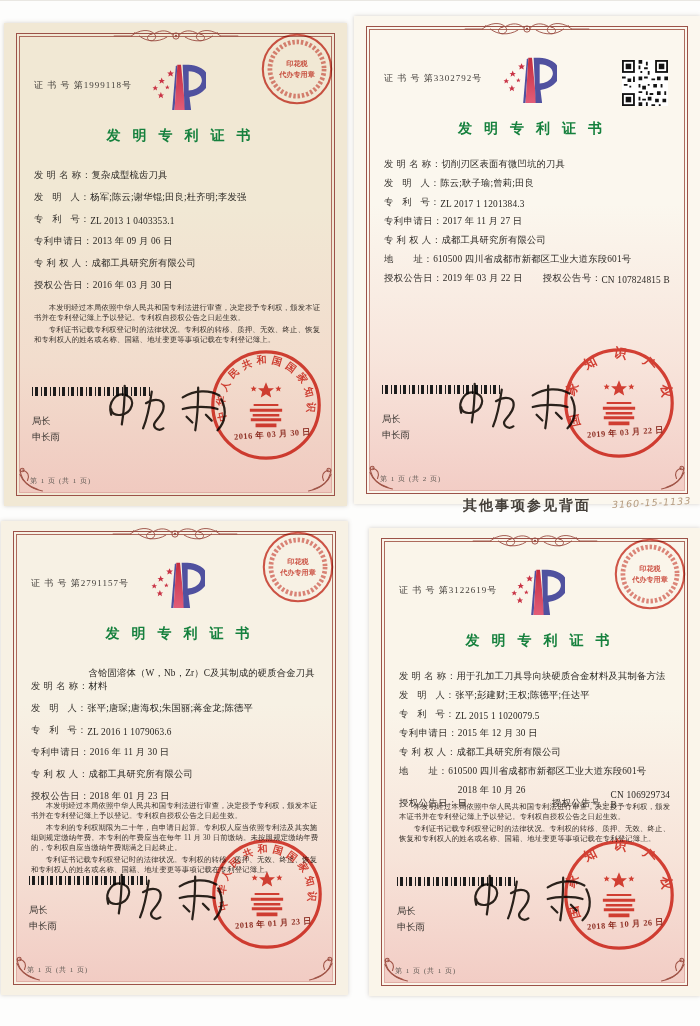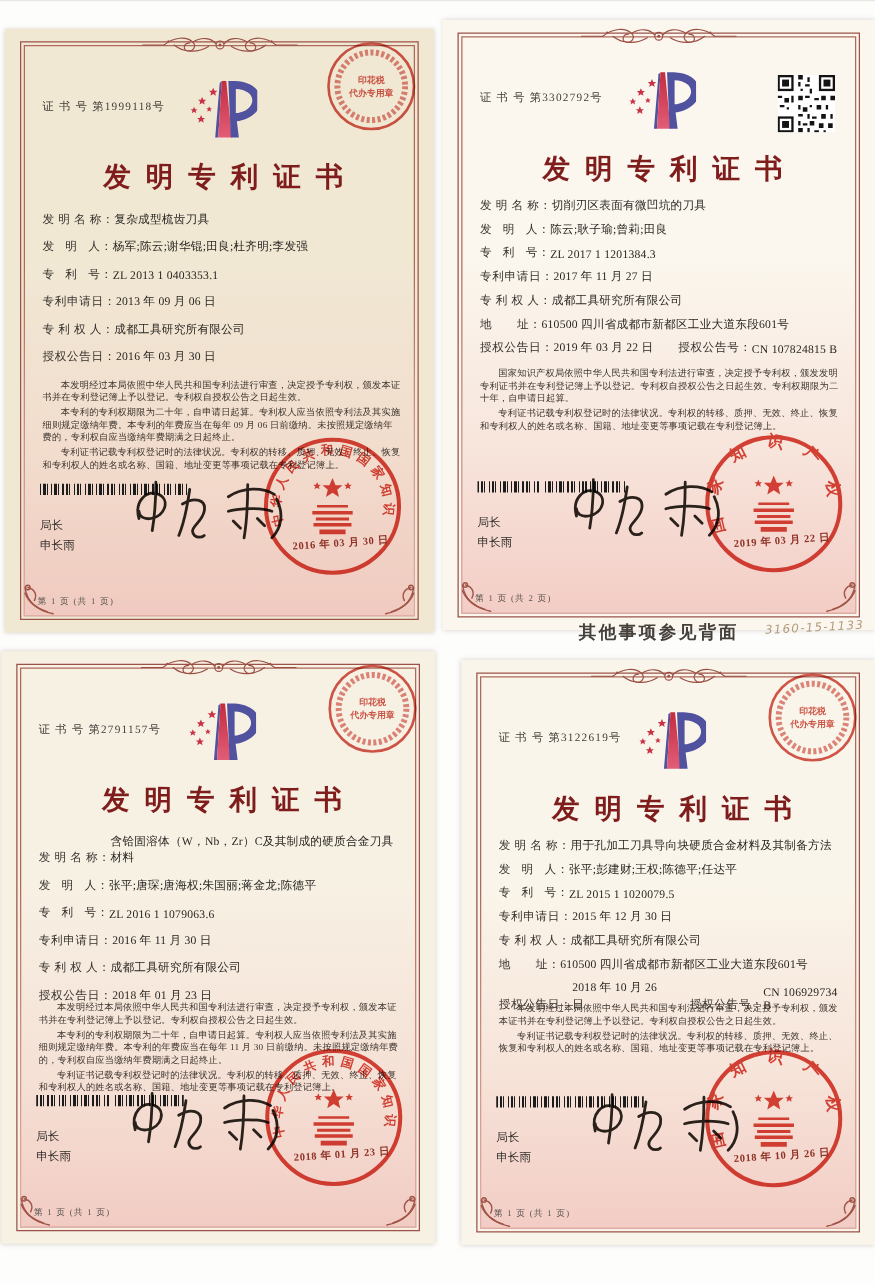--- a/index.html
+++ b/index.html
@@ -8,22 +8,22 @@
   .cert{position:absolute;box-shadow:0 0 4px rgba(90,70,50,.25);}
   .frame{position:absolute;inset:10px 12px;border:1.4px solid #9c5248;}
   .frame2{position:absolute;inset:13px 15px;border:.8px solid #ad6a5c;}
   .tint{position:absolute;inset:13px 15px;pointer-events:none;
         background:linear-gradient(180deg,rgba(246,222,211,0) 38%,rgba(243,206,196,.45) 72%,rgba(240,193,186,.78) 100%);}
   .content{position:absolute;inset:16px 24px 16px 26px;}
   .certno{position:absolute;left:4px;top:40px;font-size:9px;letter-spacing:1px;color:#403c38;white-space:pre;}
   .logo{position:absolute;left:50%;top:18px;transform:translateX(-50%);width:58px;height:64px;}
   .agseal{position:absolute;right:-12px;top:-8px;width:76px;height:76px;mix-blend-mode:multiply;opacity:.92;}
   .qr{position:absolute;right:8px;top:28px;width:46px;height:46px;}
-  .title{position:absolute;left:4px;right:0;top:88px;margin:0;text-align:center;font-size:22px;font-weight:bold;
-         letter-spacing:12px;text-indent:12px;color:#7f1d1d;}
+  .title{position:absolute;left:4px;right:0;top:88px;margin:0;text-align:center;font-size:14px;font-weight:bold;
+         letter-spacing:12px;text-indent:12px;color:#15803d;}
   .fields{position:absolute;left:4px;right:2px;top:130px;display:flex;flex-direction:column;gap:var(--fgap,9px);}
   .row{display:flex;align-items:flex-end;font-size:9.3px;}
   .lab{white-space:pre;letter-spacing:.5px;color:#35312d;flex:none;}
   .val{color:#2a2723;letter-spacing:.2px;}
   .pair2{margin-left:20px;}
   .bodytext{position:absolute;left:4px;right:2px;font-size:7.35px;line-height:1.36;color:#3a332d;}
   .bodytext p{margin:0 0 2px 0;text-indent:2em;letter-spacing:.2px;}
   .c0 .bodytext{top:264px}.c1 .bodytext{top:262px}.c2 .bodytext{top:264px}.c3 .bodytext{top:258px}
   .barcode{position:absolute;left:2px;bottom:94px;width:118px;height:9px;
     background:repeating-linear-gradient(90deg,#1c1c1c 0 1px,transparent 1px 2.6px,#1c1c1c 2.6px 4.6px,transparent 4.6px 5.4px,#1c1c1c 5.4px 6.2px,transparent 6.2px 9px);}
@@ -201,21 +201,20 @@
             <span class="lab">专 利 权 人：</span>
             <span class="val">成都工具研究所有限公司</span>
           </div>
         <div class="row">
             <span class="lab">授权公告日：</span>
             <span class="val">2016 年 03 月 30 日</span>
           </div>
       </div>
       <div class="bodytext">
         <p>本发明经过本局依照中华人民共和国专利法进行审查，决定授予专利权，颁发本证书并在专利登记簿上予以登记。专利权自授权公告之日起生效。</p>
-          <p>本专利的专利权期限为二十年，自申请日起算。专利权人应当依照专利法及其实施细则规定缴纳年费。本专利的年费应当在每年 09 月 06 日前缴纳。未按照规定缴纳年费的，专利权自应当缴纳年费期满之日起终止。</p>
           <p>专利证书记载专利权登记时的法律状况。专利权的转移、质押、无效、终止、恢复和专利权人的姓名或名称、国籍、地址变更等事项记载在专利登记簿上。</p>
       </div>
       <div class="barcode"></div>
       <div class="signer">
         <div>局长</div>
         <div>申长雨</div>
       </div>
       <svg class="sig">
           <use href="#sig"></use>
         </svg>
@@ -278,24 +277,20 @@
             <span class="lab">地       址：</span>
             <span class="val">610500 四川省成都市新都区工业大道东段601号</span>
           </div>
         <div class="row">
           <span class="lab">授权公告日：</span>
             <span class="val">2019 年 03 月 22 日</span>
           <span class="lab pair2">授权公告号：</span>
             <span class="val">CN 107824815 B</span>
         </div>
       </div>
-      <div class="bodytext">
-        <p>国家知识产权局依照中华人民共和国专利法进行审查，决定授予专利权，颁发发明专利证书并在专利登记簿上予以登记。专利权自授权公告之日起生效。专利权期限为二十年，自申请日起算。</p>
-          <p>专利证书记载专利权登记时的法律状况。专利权的转移、质押、无效、终止、恢复和专利权人的姓名或名称、国籍、地址变更等事项记载在专利登记簿上。</p>
-      </div>
       <div class="barcode"></div>
       <div class="signer">
         <div>局长</div>
         <div>申长雨</div>
       </div>
       <svg class="sig">
           <use href="#sig"></use>
         </svg>
       <div class="bigseal">
         <svg viewBox="0 0 120 120" width="100%" height="100%">

